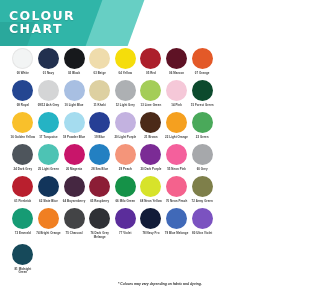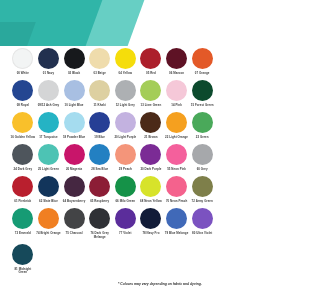--- a/index.html
+++ b/index.html
@@ -116,20 +116,24 @@
     font-family: "Liberation Sans", sans-serif;
   }
 </style>
 </head>
 <body>
 
 <div class="header">
   <div class="banner-shape-light"></div>
   <div class="banner-shape-main"></div>
   <div class="banner-shape-dark"></div>
+  <div class="banner-title">
+    <span>COLOUR</span>
+    <span>CHART</span>
+  </div>
 </div>
 
 <div class="grid" id="swatch-grid">
     <div class="row">
       <div class="cell">
         <span class="dot outlined" style="background: rgb(242, 244, 244);"></span>
         <div class="label">00 White</div>
       </div>
       <div class="cell">
         <span class="dot" style="background: rgb(34, 48, 79);"></span>

